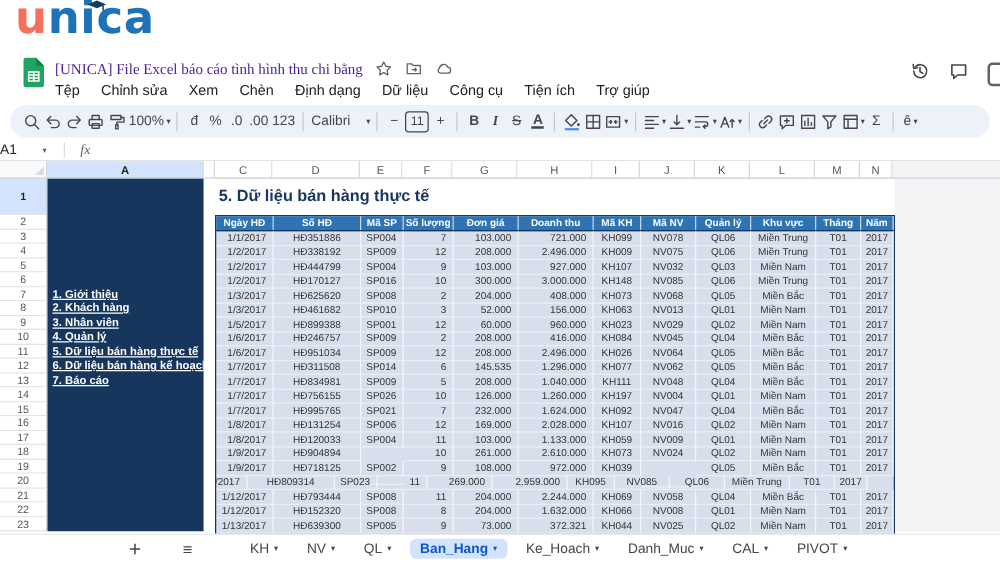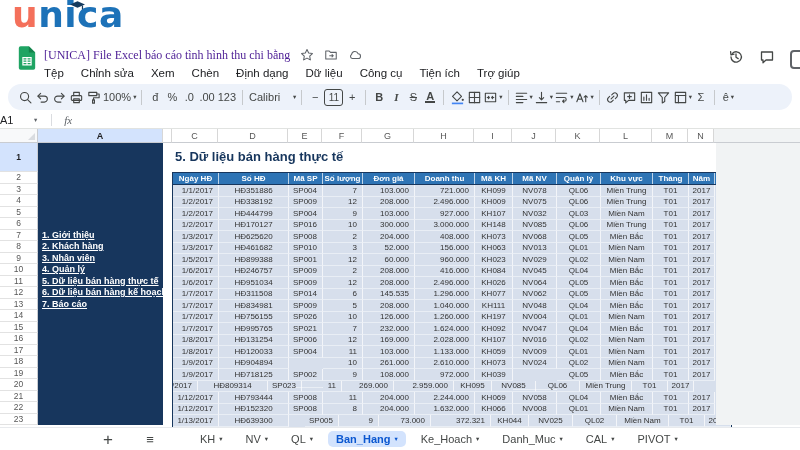--- a/index.html
+++ b/index.html
@@ -700,21 +700,21 @@
               <div class="tc c" style="width: 38px;">KH066</div>
               <div class="tc c" style="width: 44px;">NV008</div>
               <div class="tc c" style="width: 44px;">QL01</div>
               <div class="tc c" style="width: 52px;">Miền Nam</div>
               <div class="tc c" style="width: 36px;">T01</div>
               <div class="tc c" style="width: 26px;">2017</div>
             </div>
             <div class="trow drow">
               <div class="tc r" style="width: 46px;">1/13/2017</div>
               <div class="tc c" style="width: 70px;">HĐ639300</div>
-              <div class="tc l" style="width: 34px; margin-left: 16px;">SP005</div>
+              <div class="tc l" style="width: 34px;">SP005</div>
               <div class="tc r" style="width: 40px;">9</div>
               <div class="tc r" style="width: 52px;">73.000</div>
               <div class="tc r" style="width: 60px;">372.321</div>
               <div class="tc c" style="width: 38px;">KH044</div>
               <div class="tc c" style="width: 44px;">NV025</div>
               <div class="tc c" style="width: 44px;">QL02</div>
               <div class="tc c" style="width: 52px;">Miền Nam</div>
               <div class="tc c" style="width: 36px;">T01</div>
               <div class="tc c" style="width: 26px;">2017</div>
             </div>

